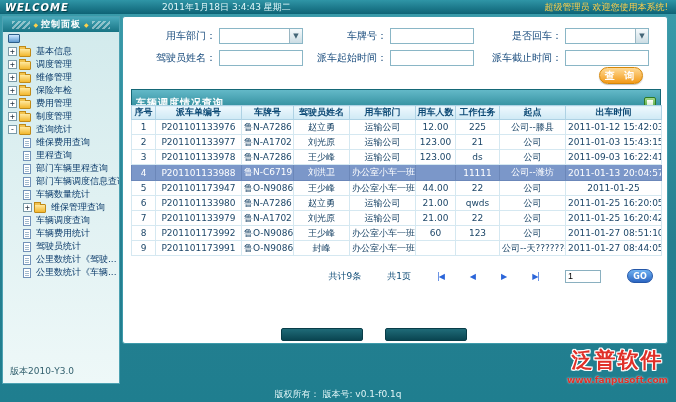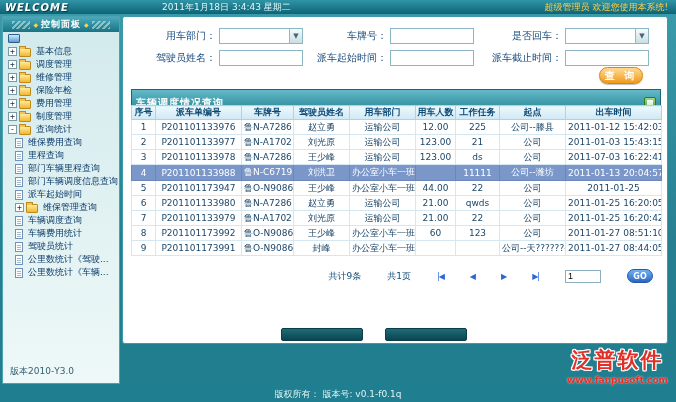--- a/index.html
+++ b/index.html
@@ -16,21 +16,21 @@
 
   
   .sidebar{position:absolute;left:2px;top:16px;width:118px;height:368px;
            background:linear-gradient(180deg,#d2eaec,#eef8f8);border:1px solid #4da2b2;}
   .side-header{height:15px;background:linear-gradient(180deg,#49aabb,#187484);
                display:flex;align-items:center;justify-content:center;gap:3px;}
   .side-title{font-size:9px;font-weight:bold;color:#fff;letter-spacing:1px;}
   .stripe{width:18px;height:8px;background:repeating-linear-gradient(-45deg,rgba(255,255,255,.45) 0 2px,transparent 2px 4px);}
   .dot{font-size:6px;color:#ffd24a;line-height:1;}
   .tree-row{display:flex;align-items:center;height:13px;padding-left:5px;cursor:default;}
-  .tree-row.lvl2{padding-left:12px;}
+  .tree-row.lvl2{padding-left:20px;}
   .expand{flex:none;width:9px;height:9px;border:1px solid #7a9aa8;background:#fff;font-size:8px;line-height:7px;
           text-align:center;color:#234;margin-right:2px;font-family:"DejaVu Sans Mono",monospace;}
   .folder{flex:none;width:12px;height:9px;background:linear-gradient(#ffe9a0,#f2b72e);border:1px solid #c08a18;
           border-radius:1px;margin-right:3px;position:relative;margin-top:1px;}
   .folder::before{content:"";position:absolute;left:-1px;top:-3px;width:5px;height:2px;background:#f2c34e;
           border:1px solid #c08a18;border-bottom:none;}
   .page{flex:none;width:8px;height:10px;background:#fff;border:1px solid #7191b8;margin-right:3px;position:relative;}
   .page::before{content:"";position:absolute;left:1px;top:2px;width:4px;height:1px;background:#a0b8cc;
           box-shadow:0 2px 0 #a0b8cc,0 4px 0 #a0b8cc;}
   .monitor{flex:none;width:12px;height:9px;border:1px solid #2c5f8a;background:linear-gradient(#cfe8ff,#5e9bd2);
@@ -162,21 +162,21 @@
         <div class="tree-row lvl2">
           <span class="page"></span>
           <span class="tree-label">部门车辆里程查询</span>
         </div>
         <div class="tree-row lvl2">
           <span class="page"></span>
           <span class="tree-label">部门车辆调度信息查询</span>
         </div>
         <div class="tree-row lvl2">
           <span class="page"></span>
-          <span class="tree-label">派车起始时间</span>
+          <span class="tree-label">车辆数量统计</span>
         </div>
         <div class="tree-row lvl2">
           <span class="expand">+</span>
           <span class="folder"></span>
           <span class="tree-label">维保管理查询</span>
         </div>
         <div class="tree-row lvl2">
           <span class="page"></span>
           <span class="tree-label">车辆调度查询</span>
         </div>
@@ -288,21 +288,21 @@
           </tr>
           <tr>
             <td>3</td>
             <td>P201101133978</td>
             <td>鲁N-A7286</td>
             <td>王少峰</td>
             <td>运输公司</td>
             <td>123.00</td>
             <td>ds</td>
             <td>公司</td>
-            <td>2011-07-03 16:22:41</td>
+            <td>2011-09-03 16:22:41</td>
           </tr>
           <tr class="sel">
             <td>4</td>
             <td>P201101133988</td>
             <td>鲁N-C6719</td>
             <td>刘洪卫</td>
             <td>办公室小车一班</td>
             <td></td>
             <td>11111</td>
             <td>公司--潍坊</td>

